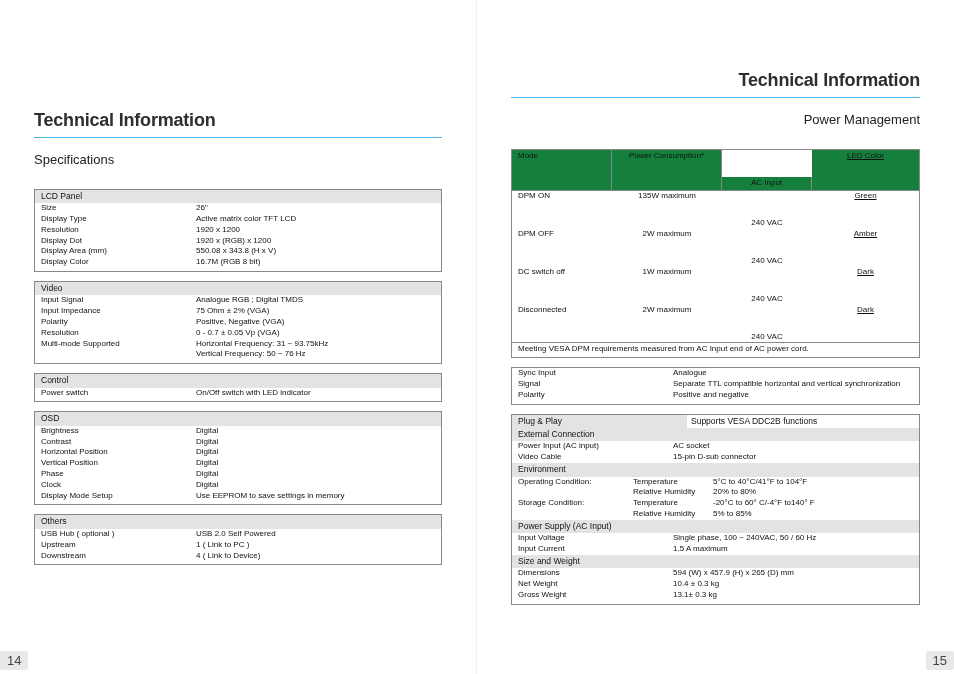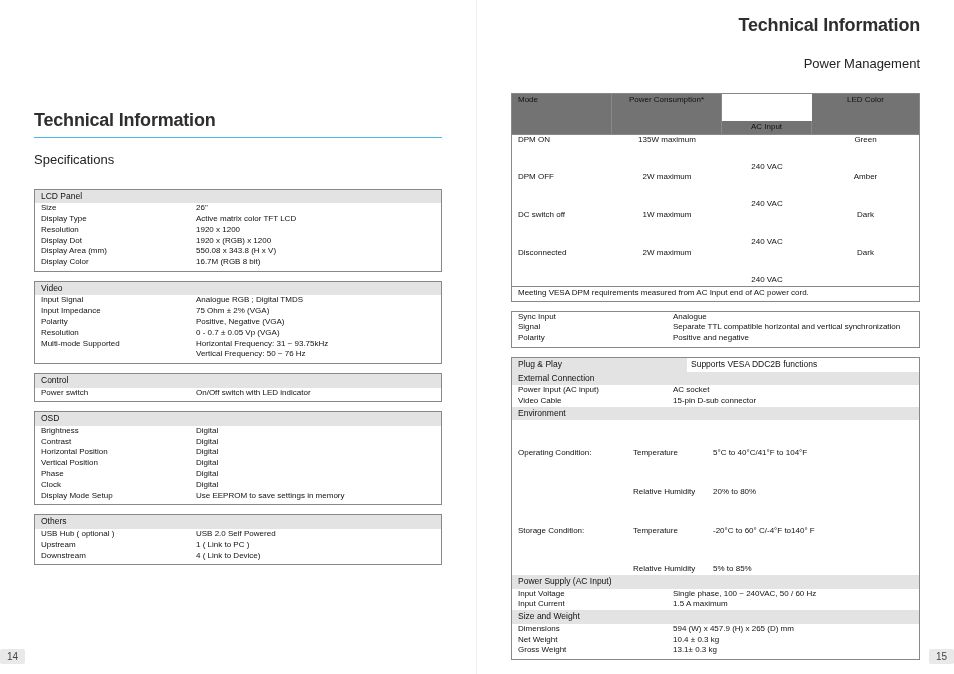--- a/index.html
+++ b/index.html
@@ -29,36 +29,36 @@
   .box {
     border: 0.5px solid #888; margin-bottom: 9px; padding-bottom: 3px;
   }
   .box.nobottom { padding-bottom: 0; }
   .sec-head {
     background: #e3e3e3; font-size: 8.5px; padding: 1px 6px; font-weight: 400;
   }
   .row { display: flex; padding: 0 6px; }
   .c1 { width: 155px; flex: 0 0 155px; }
   .c2 { flex: 1; }
-  .rrow { display: flex; padding: 0 6px; margin-top: 28px; }
+  .rrow { display: flex; padding: 0 6px; }
   .r1 { width: 115px; flex: 0 0 115px; }
   .r2 { width: 80px; flex: 0 0 80px; }
   .r3 { flex: 1; }
   .pm-head { display: flex; text-align: center; font-size: 8px; }
-  .pm-head > div { border-bottom: 0.5px solid #888; border-right: 0.5px solid #888; background: #737373; padding: 1px 12px; }
+  .pm-head > div { border-bottom: 0.5px solid #888; border-right: 0.5px solid #888; background: #15803d; padding: 1px 12px; }
   .pm-head > div:last-child, .pm-row > div:last-child { border-right: none; }
   .pm-row { display: flex; text-align: center; }
   .pm-row > div { padding: 0 0; }
   .pmA { width: 100px; flex: 0 0 100px; text-align: left; padding-left: 6px !important; }
   .pmB { width: 110px; flex: 0 0 110px; }
   .pmC { width: 90px; flex: 0 0 90px; margin-top: 27px; }
-  .pmD { flex: 1; }
+  .pmD { flex: 1; text-decoration: underline; }
   .note { border-top: 0.5px solid #888; padding: 1px 6px; }
   .pagenum {
-    position: absolute; bottom: 10px; font-size: 10px; color: #444;
+    position: absolute; bottom: 4px; font-size: 13px; color: #444;
     background: #e9e9e9; padding: 2px 7px; border-radius: 2px;
   }
   .left .pagenum { left: 0; }
   .right .pagenum { right: 0; }
 </style>
 </head>
 <body>
 
 <div class="page">
 

